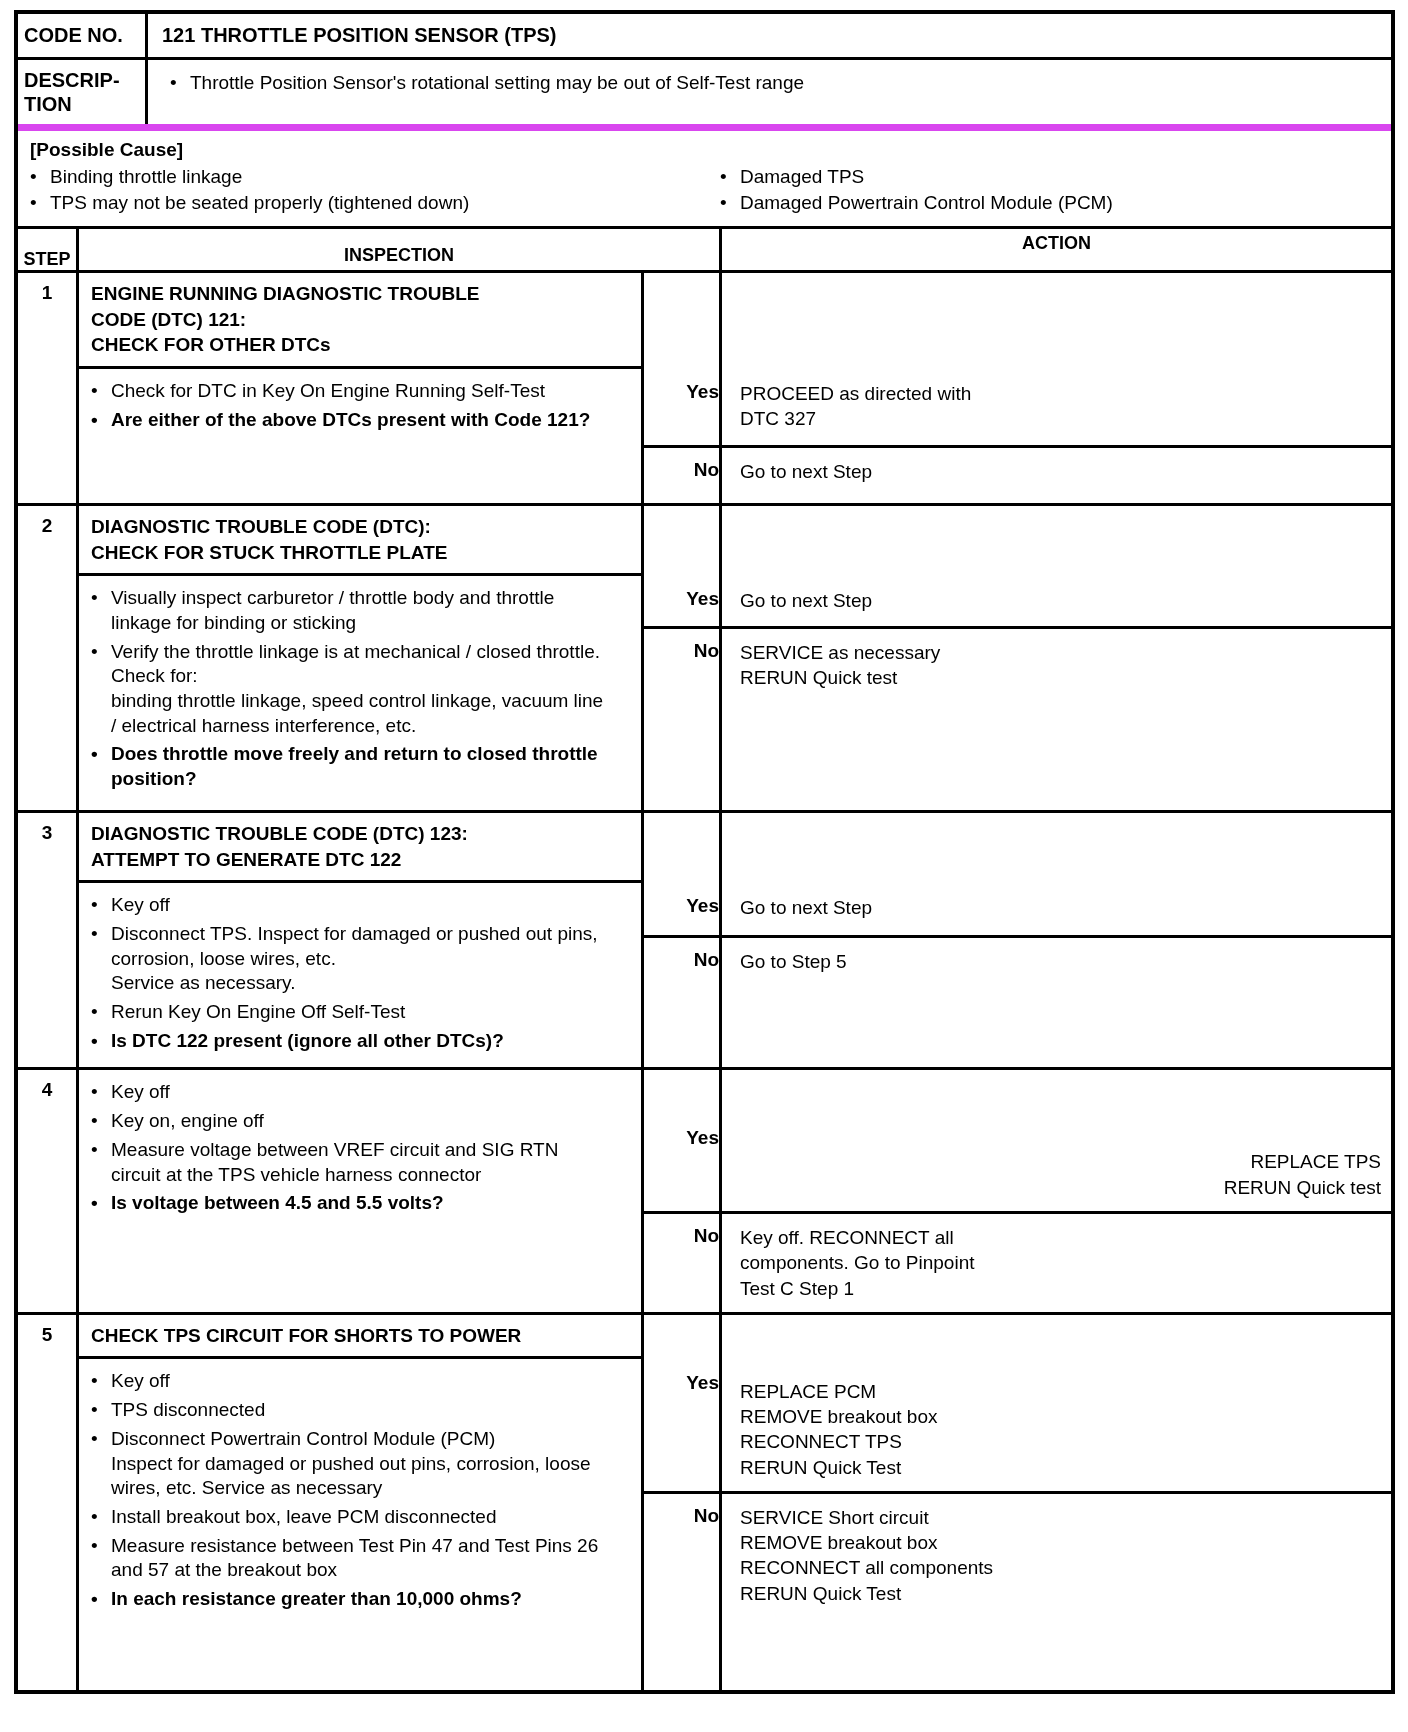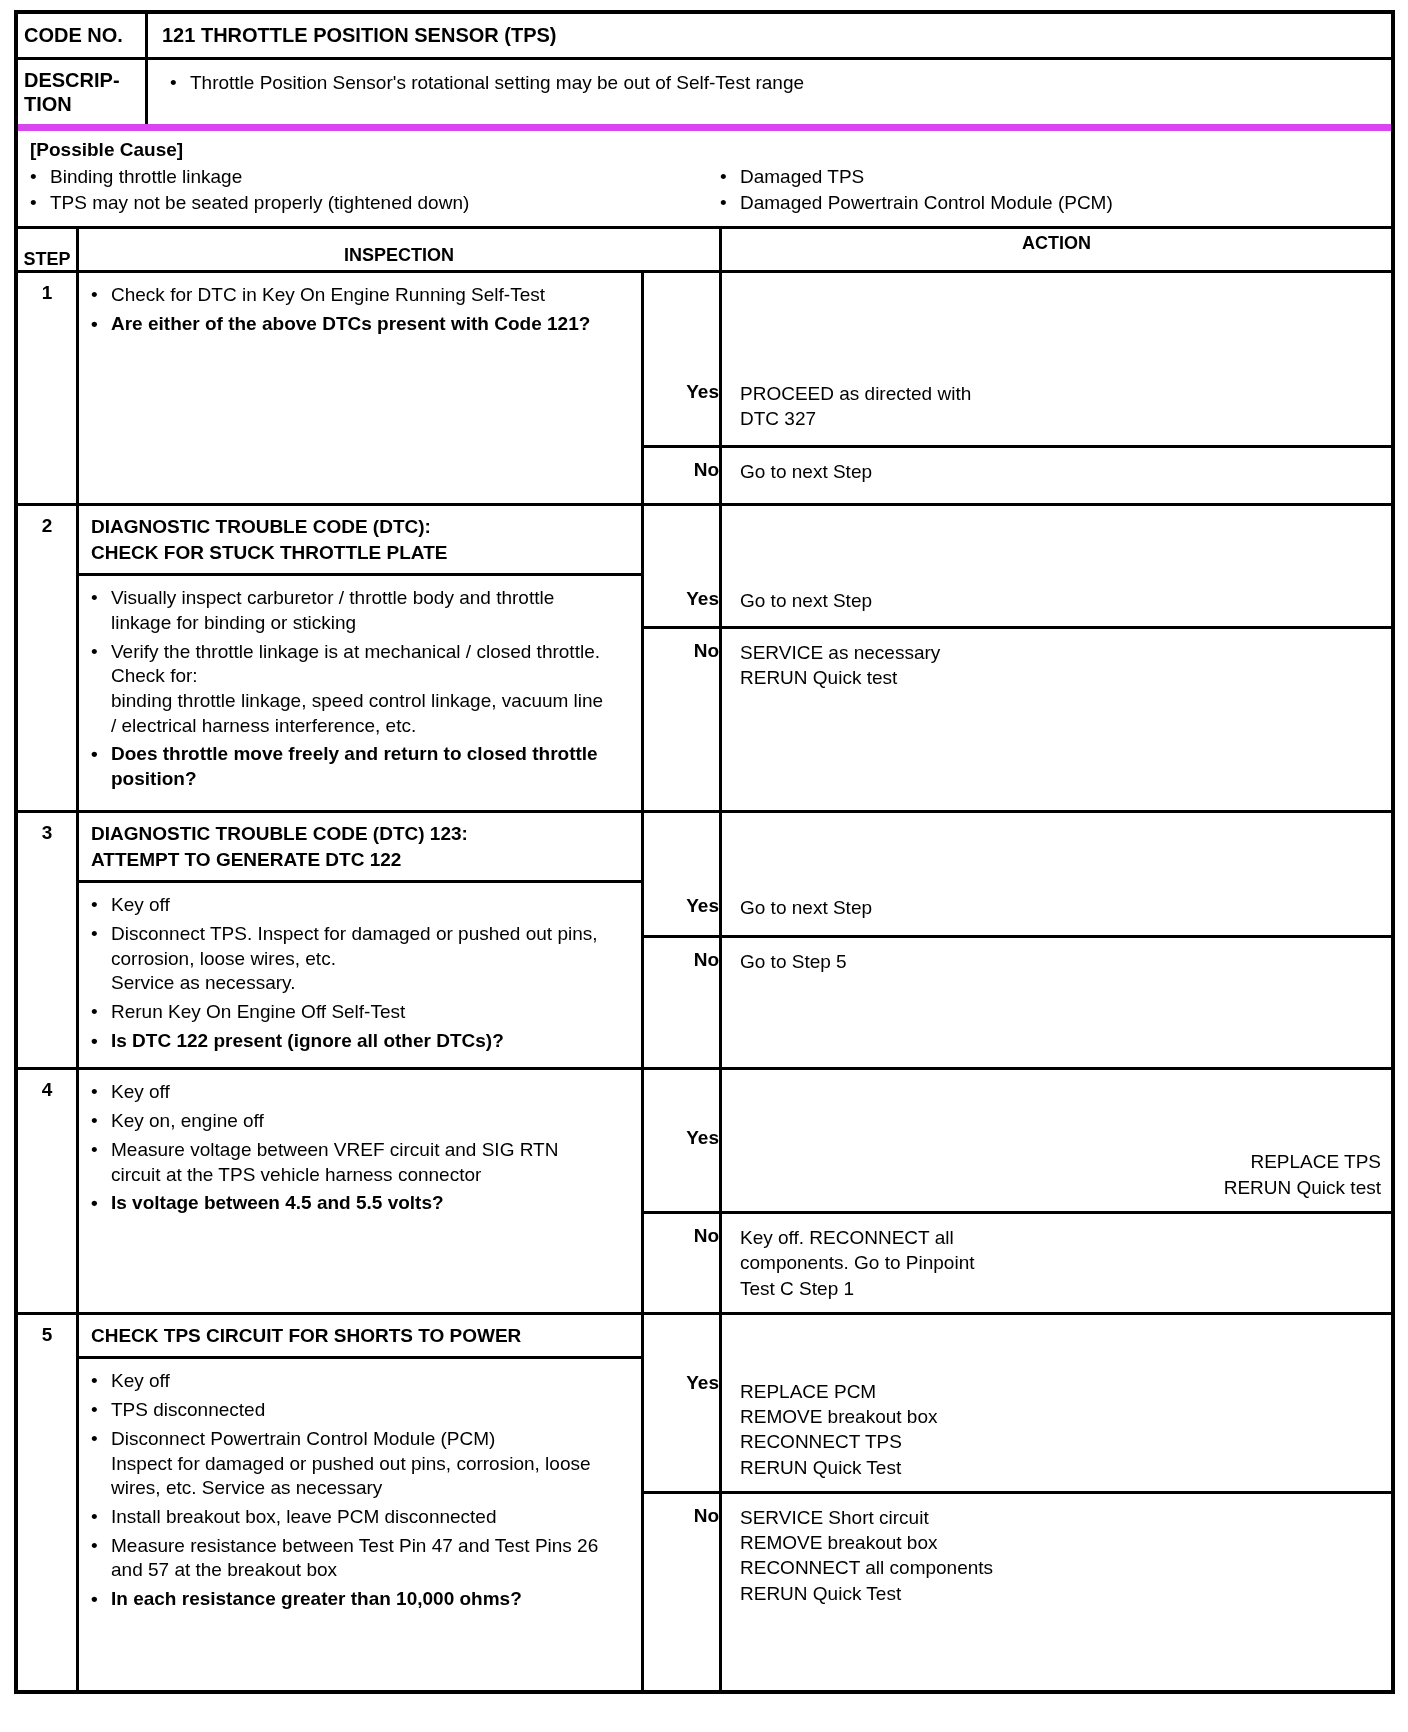--- a/index.html
+++ b/index.html
@@ -136,20 +136,23 @@
   <div class="thead">
     <div class="th-step">STEP</div>
     <div class="th-insp">INSPECTION</div>
     <div class="th-action">ACTION</div>
   </div>
 
   <div class="steps">
       <div class="step-row">
     <div class="col-num">1</div>
     <div class="col-insp">
+      <div class="insp-title pre">ENGINE RUNNING DIAGNOSTIC TROUBLE
+CODE (DTC) 121:
+CHECK FOR OTHER DTCs</div>
       <div class="insp-body">
             <div class="bullet-line">
               <span class="b-mark">•</span>
               <span class="b-text pre">Check for DTC in Key On Engine Running Self-Test</span>
             </div>
             <div class="bullet-line bold">
               <span class="b-mark">•</span>
               <span class="b-text pre">Are either of the above DTCs present with Code 121?</span>
             </div>
           </div>

